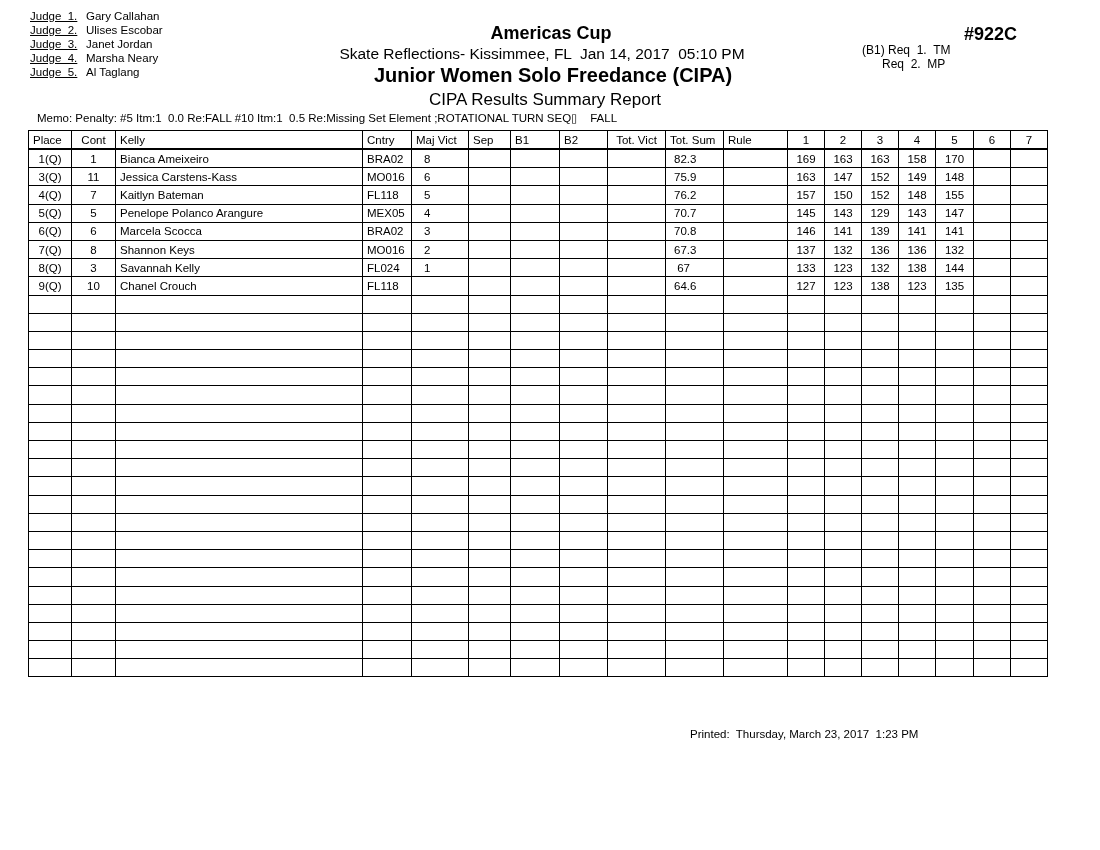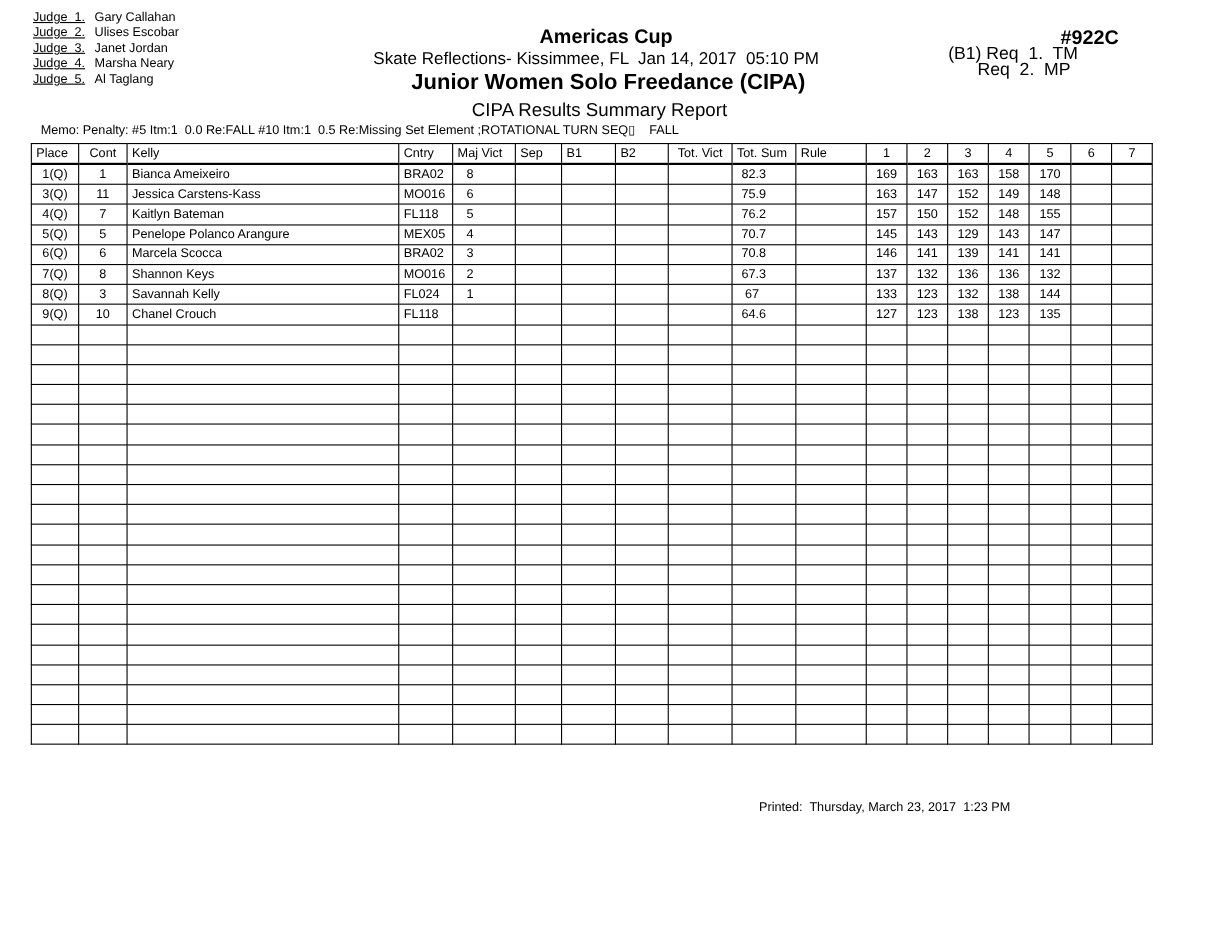--- a/index.html
+++ b/index.html
@@ -64,21 +64,21 @@
       position: absolute;
       left: 964px;
       top: 24px;
       font-size: 18px;
       font-weight: bold;
     }
     .referees {
       position: absolute;
       left: 862px;
       top: 43px;
-      font-size: 16px;
+      font-size: 12px;
       line-height: 14px;
     }
     .referees .ref-line { white-space: pre; }
 
     .memo {
       position: absolute;
       left: 37px;
       top: 111px;
       font-size: 11.5px;
       white-space: nowrap;

